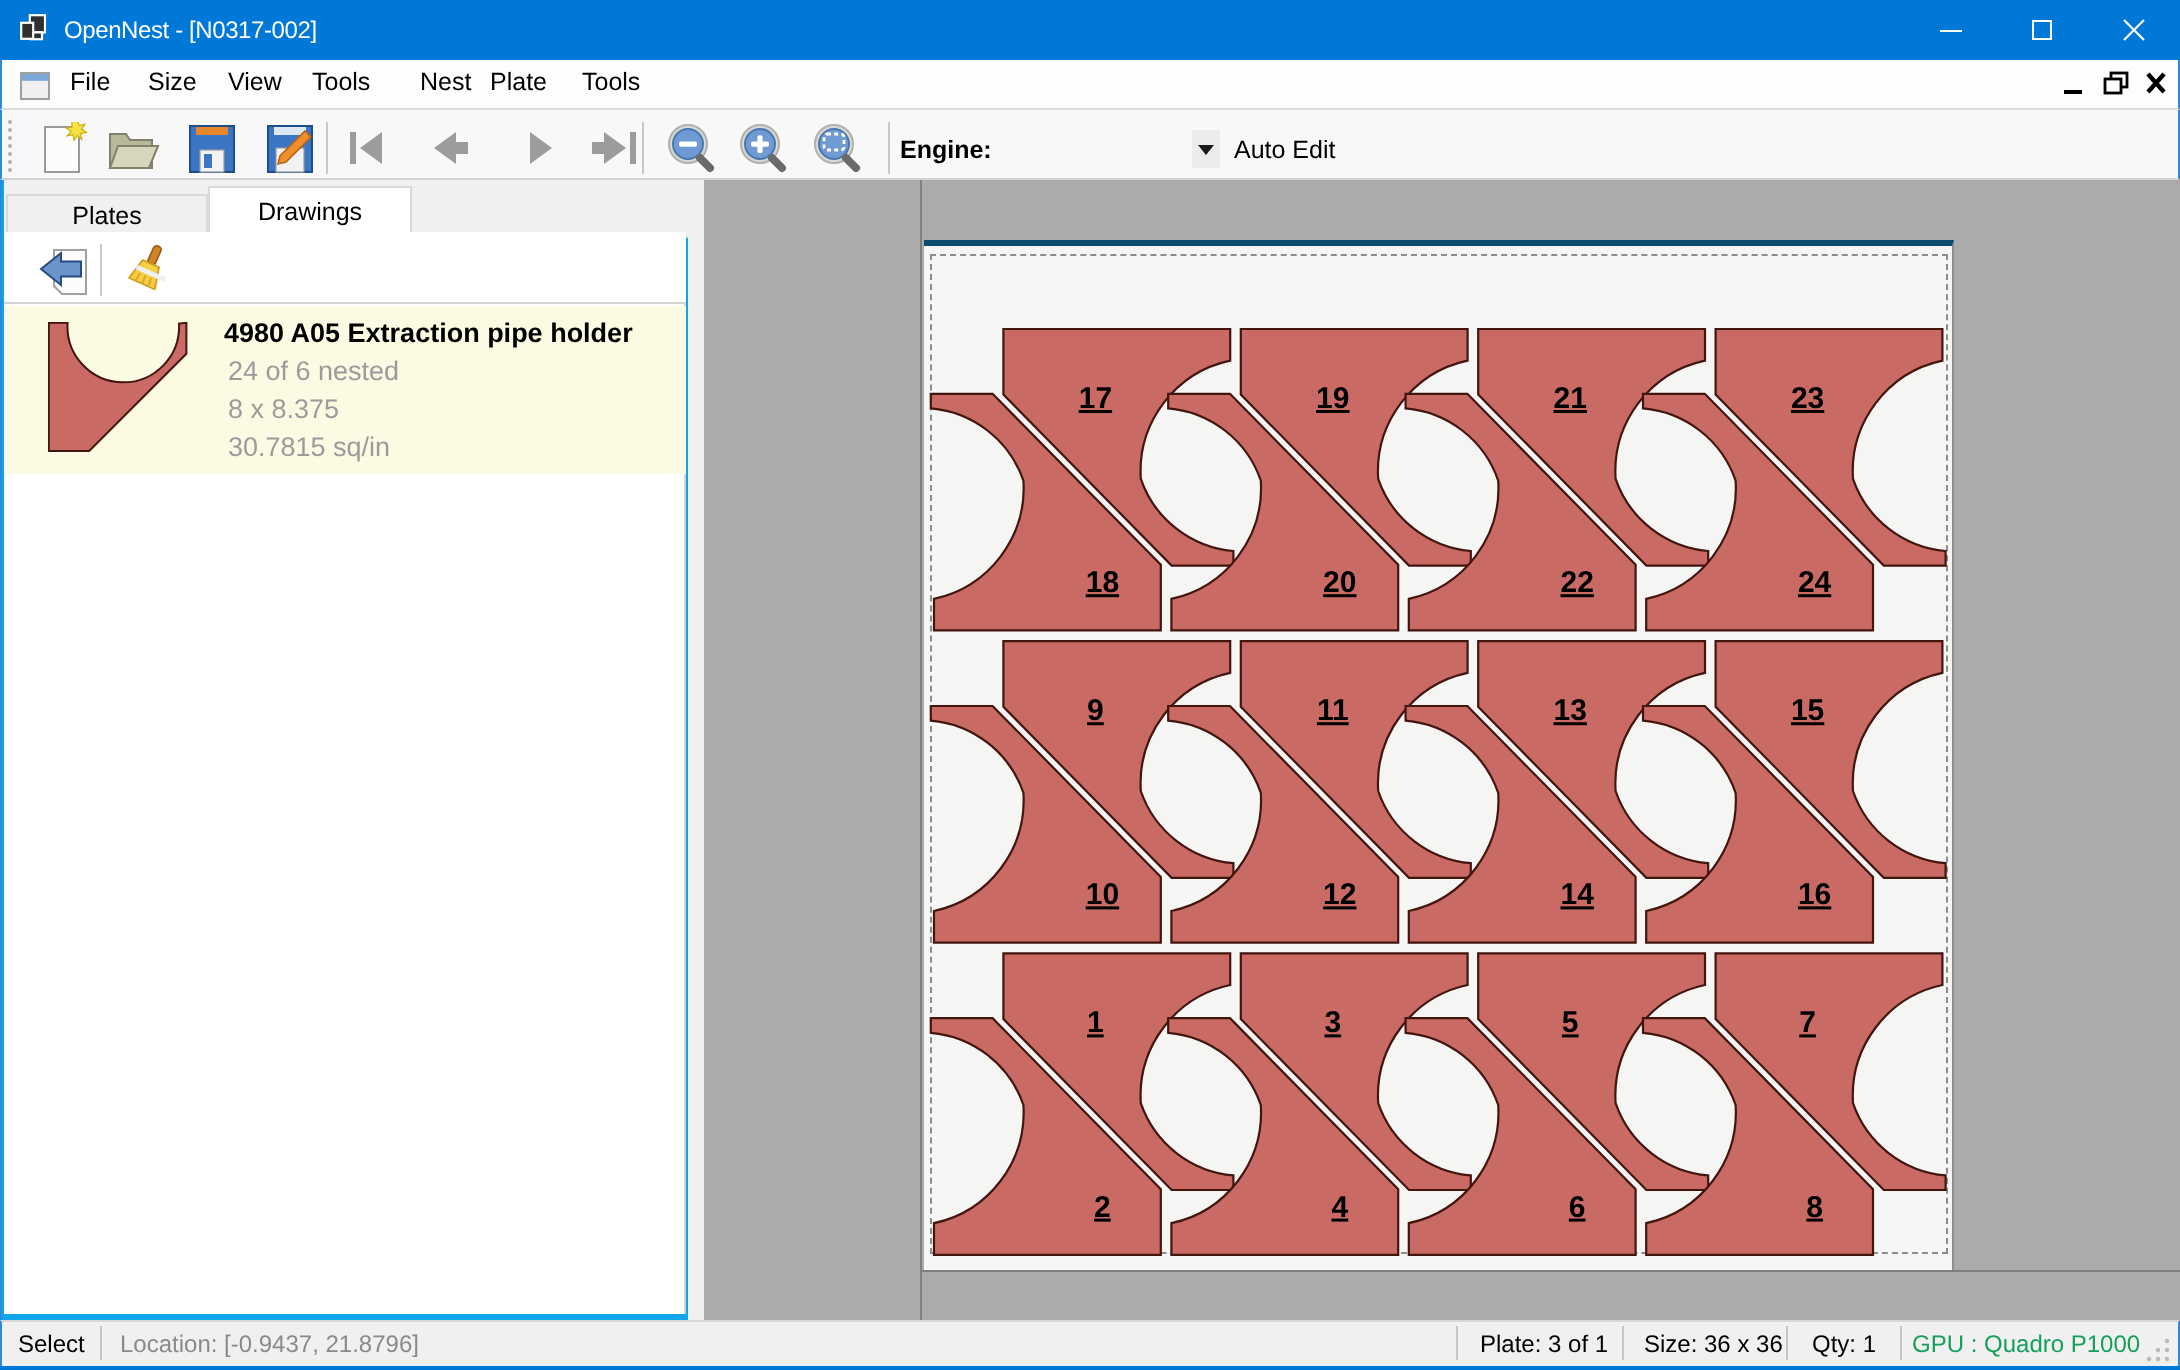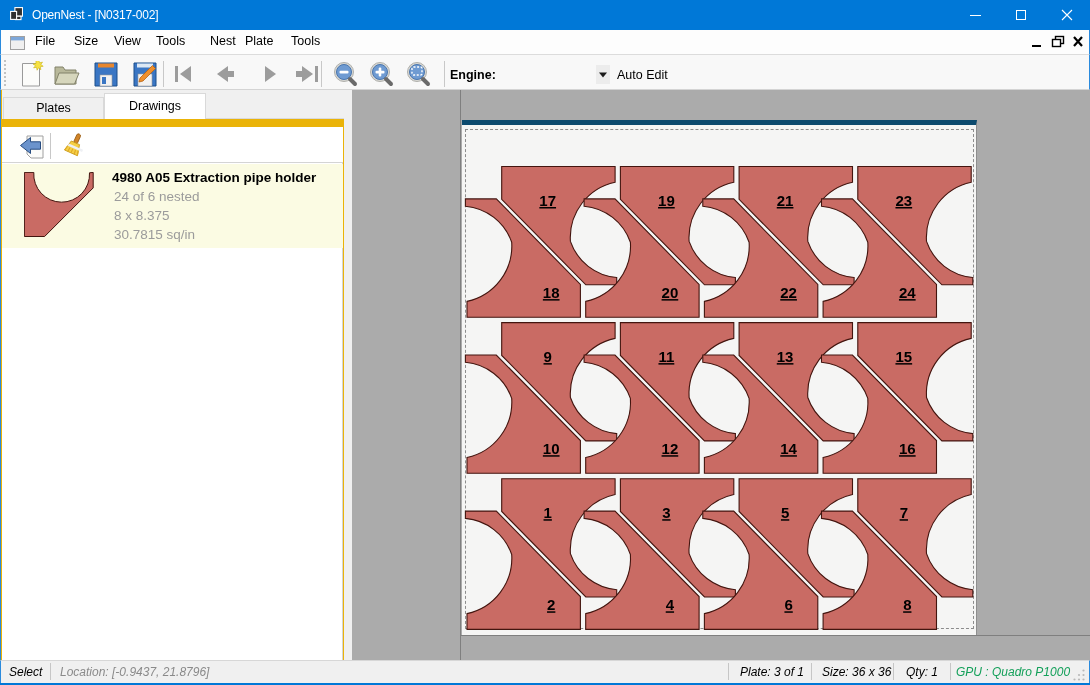--- a/index.html
+++ b/index.html
@@ -10,42 +10,42 @@
 #titlebar { left:0; top:0; width:1090px; height:30px; background:#0078d7; color:#fff; }
 #title-text { left:32px; top:8px; font-size:12px; letter-spacing:-0.2px; color:#fff; }
 .winbtn { top:0; height:30px; width:46px; }
 
 #menubar { left:0; top:30px; width:1090px; height:25px; background:#fdfdfd; border-bottom:1px solid #dcdcdc; border-left:1px solid #2a8add; border-right:1px solid #2a8add; }
 .menuitem { top:34px; font-size:12.5px; color:#000; }
 
 #toolbar { left:0; top:55px; width:1090px; height:35px; background:#f8f8f8; border-bottom:1px solid #d4d4d4; border-left:1px solid #2a8add; border-right:1px solid #2a8add; }
 .tsep { top:61px; width:1px; height:26px; background:#c8c8c8; }
 
-#leftpanel { left:0; top:90px; width:344px; height:570px; background:#eab308; border-left:1px solid #2a8add; }
+#leftpanel { left:0; top:90px; width:344px; height:570px; background:#0ea5e9; border-left:1px solid #2a8add; }
 #splitter { left:344px; top:90px; width:8px; height:570px; background:#f0f0f0; }
 #tabstrip { left:1px; top:0px; width:342px; height:29px; background:#f0f0f0; }
 .tab { font-size:12.5px; color:#000; text-align:center; }
 #tab-plates { left:2px; top:7px; width:101px; height:22px; background:#f0f0f0; border:1px solid #d9d9d9; border-bottom:none; padding-top:3px; }
 #tab-drawings { left:103px; top:3px; width:102px; height:26px; background:#fff; border:1px solid #d9d9d9; border-bottom:none; padding-top:5px; }
-#panel-content { left:1px; top:37px; width:341px; height:541px; background:#fff; border-right:1px solid #d4d4d4; }
+#panel-content { left:1px; top:26px; width:341px; height:541px; background:#fff; border-right:1px solid #d4d4d4; }
 #panel-toolbar { left:0px; top:0px; width:341px; height:36px; background:#fff; border-bottom:1px solid #d4d4d4; }
 #listitem { left:0px; top:37px; width:341px; height:84px; background:#fbfbe3; }
 #li-title { left:110px; top:6px; font-size:13.5px; font-weight:bold; color:#000; }
 .li-gray { left:112px; font-size:13.5px; color:#9b9b9b; }
 
 #canvas { left:352px; top:90px; width:738px; height:570px; background:#ababab; }
 #vline { left:108px; top:0; width:1px; height:570px; background:#7f7f7f; }
 #hline { left:108px; top:545px; width:630px; height:1px; background:#7f7f7f; }
-#page { left:110px; top:30px; width:515px; height:515px; background:#f5f5f4; border-top:5px solid #0c4a6e; border-right:1px solid #8e8e8e; }
+#page { left:110px; top:30px; width:515px; height:515px; background:#f5f5f4; border-top:3px solid #0c4a6e; border-right:1px solid #8e8e8e; }
 #dashrect { left:3px; top:4px; width:509px; height:500px; border:1px dashed #8c8c8c; }
 
 #statusbar { left:0; top:660px; width:1090px; height:23px; background:#f0f0f0; border-top:1px solid #d7d7d7; border-left:1px solid #2a8add; border-right:1px solid #2a8add; font-size:12px; }
 #bottomedge { left:0; top:683px; width:1090px; height:2px; background:#0078d7; }
 .ssep { top:663px; width:1px; height:17px; background:#c6c6c6; }
-.stext { top:665px; font-size:12px;font-style:italic; }
+.stext { top:665px; font-size:12px; }
 </style>
 </head>
 <body>
 
 <div class="abs" id="titlebar"></div>
 <svg class="abs" style="left:10px; top:7px;" width="13" height="14" viewBox="0 0 13 14">
   <rect x="4.9" y="0.6" width="7.6" height="8.6" fill="#2f2f2f" stroke="#fff" stroke-width="1.1"></rect>
   <rect x="5.4" y="9.2" width="5.6" height="3.4" fill="#2f2f2f" stroke="#fff" stroke-width="1.1"></rect>
   <rect x="0.6" y="4.4" width="6" height="8" fill="#2f2f2f" stroke="#fff" stroke-width="1.1"></rect>
 </svg>

